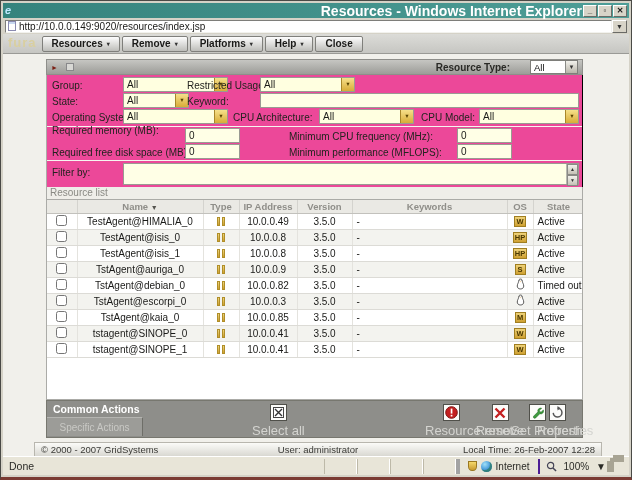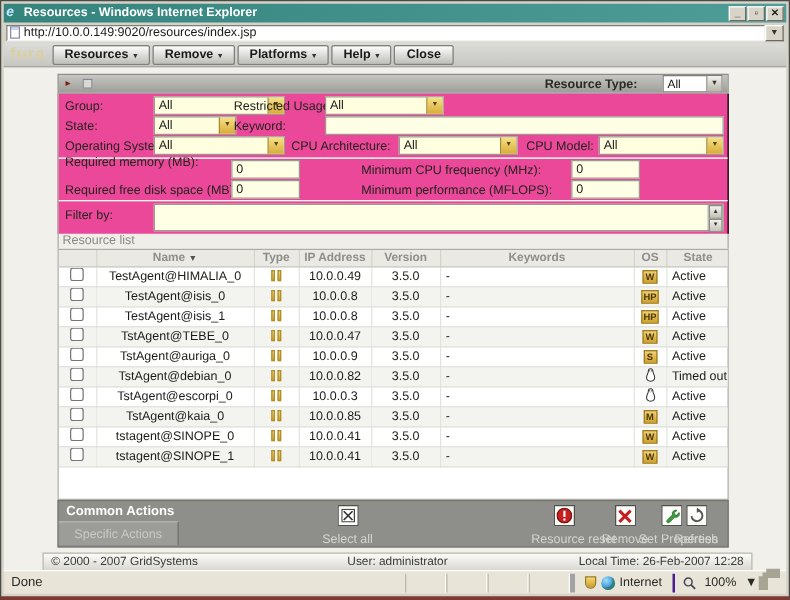--- a/index.html
+++ b/index.html
@@ -8,22 +8,22 @@
 
   .window { position:relative; width:632px; height:480px; background:#D5D2C7;
             border:1px solid #4A4A46; border-bottom:3px solid #7B3B33; overflow:hidden; }
 
   
   .titlebar { position:absolute; top:2px; left:2px; right:2px; height:15px;
               background:linear-gradient(90deg,#35837D,#4E9E97);
               display:flex; align-items:center; padding:0 2px; }
   .ie-icon { width:11px; height:11px; margin-right:3px; color:#BFE8FF; font-weight:bold;
              font-size:11px; line-height:10px; font-style:italic; }
-  .title-text { color:#FFFFFF; font-size:10px; font-weight:bold; flex:1;
-                white-space:nowrap; overflow:hidden; }
+  .title-text { color:#FFFFFF; font-size:14px; font-weight:bold; flex:1;
+                white-space:nowrap; overflow:hidden;text-align:right; }
   .win-btn { width:14px; height:12px; margin-left:1px; background:#D8D4C8;
              border:1px solid; border-color:#FFF #6A6A66 #6A6A66 #FFF;
              font-size:8px; line-height:9px; text-align:center; color:#1A1A18; font-weight:bold; }
 
   
   .addressbar { position:absolute; top:18px; left:2px; right:2px; height:14px;
                 background:#D5D2C7; display:flex; align-items:center; padding:0 2px; }
   .addr-box { flex:1; height:13px; background:#FFF; border:1px solid;
               border-color:#7E7E7A #F2F2EE #F2F2EE #7E7E7A;
               display:flex; align-items:center; padding:0 2px; }
@@ -107,21 +107,21 @@
   
   .action-bar { position:relative; height:38px; background:#8E8E8A; border:1px solid #77776F; }
   .common-label { position:absolute; left:6px; top:2px; color:#FFF; font-weight:bold; font-size:10.5px; }
   .specific-tab { position:absolute; left:0; top:16px; width:96px; height:19px;
                   background:#9C9C98; color:#C9C9C5; font-size:10px; display:flex;
                   align-items:center; justify-content:center;
                   border-top:1px solid #B5B5B1; border-right:1px solid #6E6E68; }
   .abtn { position:absolute; top:3px; width:52px; text-align:center; }
   .abtn .ic { width:17px; height:17px; background:#FCFCFA; border:1px solid #50504A;
               margin:0 auto; display:flex; align-items:center; justify-content:center; }
-  .abtn .lb { font-size:10px; color:#D4D4D0; margin-top:0; white-space:nowrap; }
+  .abtn .lb { font-size:13px; color:#D4D4D0; margin-top:0; white-space:nowrap; }
 
   
   .page-footer { position:absolute; left:31px; top:388px; width:568px; height:15px;
                  background:linear-gradient(#FBFBF8,#D9D8D2); border:1px solid #B8B6AE;
                  display:flex; align-items:center; font-size:9.5px; color:#3A3A36; }
   .page-footer .l { padding-left:6px; width:33%; }
   .page-footer .c { width:34%; text-align:center; }
   .page-footer .r { width:33%; text-align:right; padding-right:6px; }
 
   
@@ -316,30 +316,20 @@
     <td class="c-name">TestAgent@isis_1</td>
     <td class="c-type"><span class="type-icon"><i></i><i></i></span></td>
     <td class="c-ip">10.0.0.8</td>
     <td class="c-ver">3.5.0</td>
     <td class="c-kw">-</td>
     <td class="c-os"><span class="os-badge">HP</span></td>
     <td class="c-state">Active</td>
   </tr>
               <tr>
     <td class="c-check"><input type="checkbox" style=""></td>
-    <td class="c-name">TstAgent@TEBE_0</td>
-    <td class="c-type"><span class="type-icon"><i></i><i></i></span></td>
-    <td class="c-ip">10.0.0.47</td>
-    <td class="c-ver">3.5.0</td>
-    <td class="c-kw">-</td>
-    <td class="c-os"><span class="os-badge">W</span></td>
-    <td class="c-state">Active</td>
-  </tr>
-              <tr>
-    <td class="c-check"><input type="checkbox" style=""></td>
     <td class="c-name">TstAgent@auriga_0</td>
     <td class="c-type"><span class="type-icon"><i></i><i></i></span></td>
     <td class="c-ip">10.0.0.9</td>
     <td class="c-ver">3.5.0</td>
     <td class="c-kw">-</td>
     <td class="c-os"><span class="os-badge">S</span></td>
     <td class="c-state">Active</td>
   </tr>
               <tr>
     <td class="c-check"><input type="checkbox" style=""></td>

